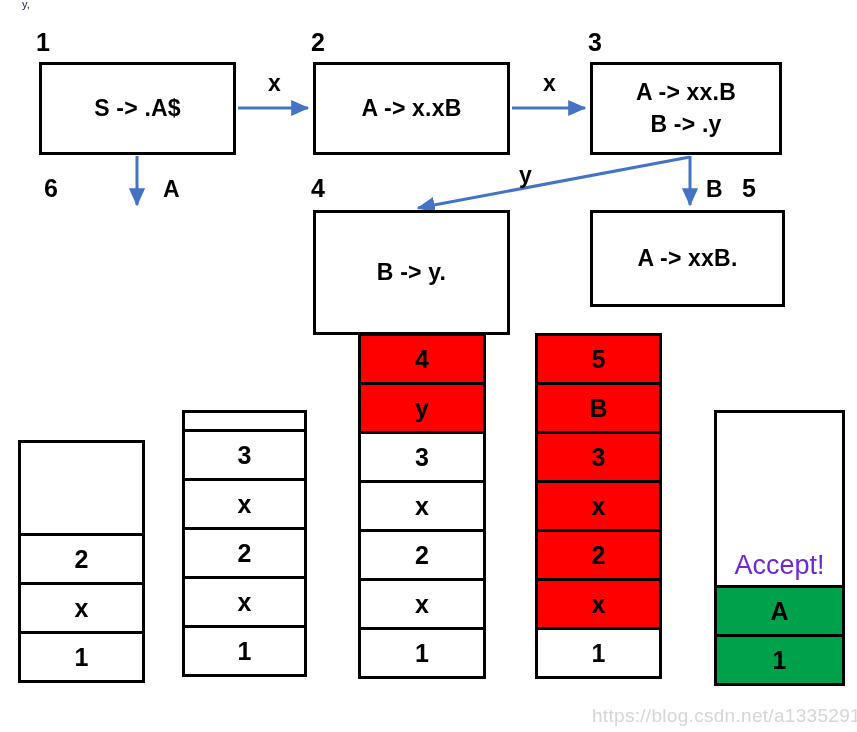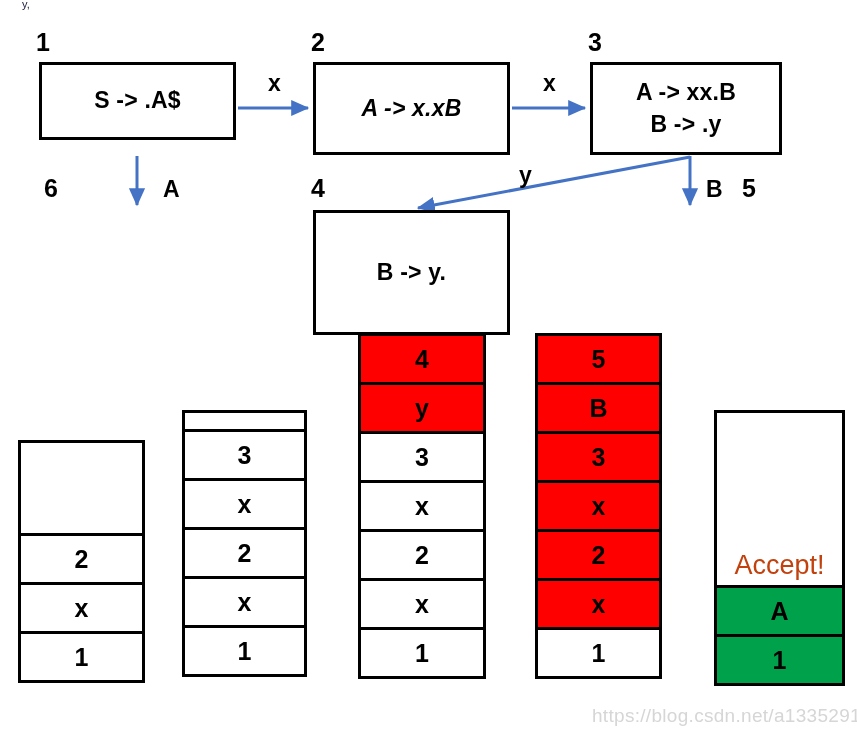--- a/index.html
+++ b/index.html
@@ -82,21 +82,21 @@
   .cell-red   { background: #ff0000; }
   .cell-green { background: #00a14b; }
   .accept-text {
     position: absolute;
     left: 0;
     right: 0;
     bottom: 4px;
     text-align: center;
     font-size: 27px;
     font-weight: 400;
-    color: #c2410c;
+    color: #6d28d9;
     font-family: "Liberation Sans", sans-serif;
   }
 
   
   .watermark {
     position: absolute;
     font-size: 19px;
     color: #d6d6d6;
     font-family: "Liberation Sans", sans-serif;
     white-space: nowrap;
@@ -140,38 +140,41 @@
   <div class="state-num" style="left:44px; top:176px;">6</div>
   <div class="state-num" style="left:311px; top:176px;">4</div>
   <div class="state-num" style="left:742px; top:176px;">5</div>
 
   <div class="edge-label" style="left:268px; top:72px;">x</div>
   <div class="edge-label" style="left:543px; top:72px;">x</div>
   <div class="edge-label" style="left:163px; top:178px;">A</div>
   <div class="edge-label" style="left:519px; top:164px;">y</div>
   <div class="edge-label" style="left:706px; top:178px;">B</div>
 
-  <div class="state-box" style="left:39px; top:62px; width:197px; height:78px;">
+  <div class="state-box" style="left:39px; top:62px; width:197px; height:93px;">
     <div class="state-line">S -&gt; .A$</div>
   </div>
 
-  <div class="state-box" style="left:313px; top:62px; width:197px; height:93px;font-style:italic;">
+  <div class="state-box" style="left:313px; top:62px; width:197px; height:93px;">
     <div class="state-line">A -&gt; x.xB</div>
   </div>
 
   <div class="state-box" style="left:590px; top:62px; width:192px; height:93px;">
     <div class="state-line">A -&gt; xx.B</div>
     <div class="state-line">B -&gt; .y</div>
   </div>
 
 
   <div class="state-box" style="left:313px; top:210px; width:197px; height:125px;">
     <div class="state-line">B -&gt; y.</div>
   </div>
 
+  <div class="state-box" style="left:590px; top:210px; width:195px; height:97px;">
+    <div class="state-line">A -&gt; xxB.</div>
+  </div>
 
   <div class="stack" style="left:18px; top:440px; width:127px;">
       <div class="stack-cell " style="height: 96px;"></div>
       <div class="stack-cell " style="height: 52px;">2</div>
       <div class="stack-cell " style="height: 52px;">x</div>
       <div class="stack-cell " style="height: 52px;">1</div>
     </div>
   <div class="stack" style="left:182px; top:410px; width:125px;">
       <div class="stack-cell " style="height: 22px;"></div>
       <div class="stack-cell " style="height: 52px;">3</div>

